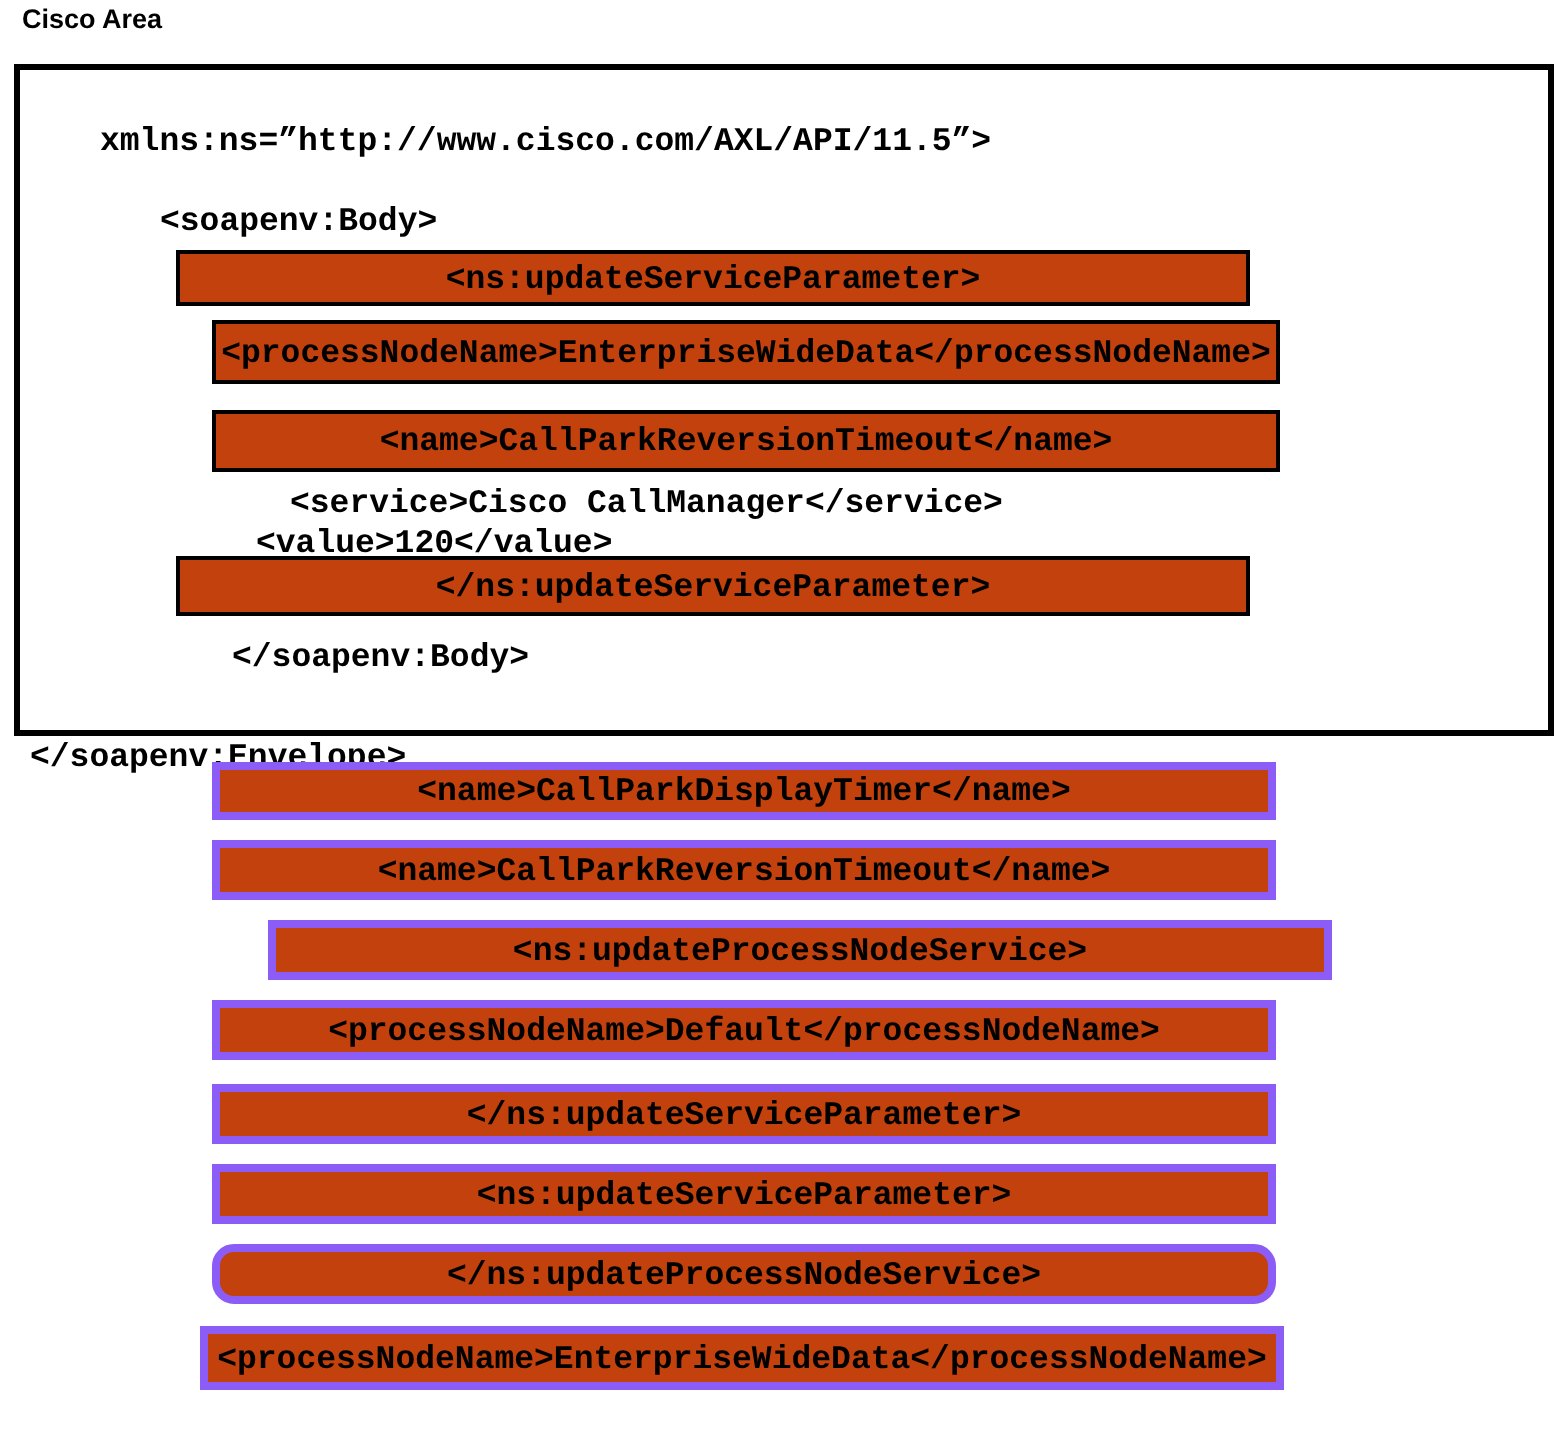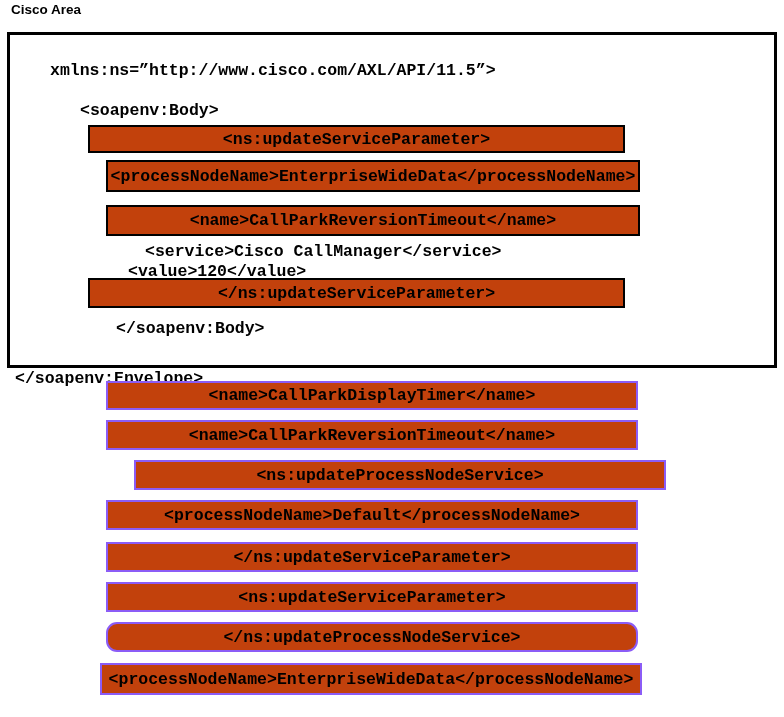--- a/index.html
+++ b/index.html
@@ -52,21 +52,21 @@
     display: flex;
     align-items: center;
     justify-content: center;
     background: #c2410c;
     font-size: 16.5px;
     font-weight: bold;
     white-space: pre;
     color: #000000;
   }
   .slot { border: 2px solid #000000; }
-  .opt  { border: 2px solid #8b5cf6; left: 106px; width: 532px; height: 30px; }
+  .opt  { border: 4px solid #8b5cf6; left: 106px; width: 532px; height: 30px; }
   .slot1 { left: 78px; top: 90px;  width: 537px; height: 28px; }
   .slot2 { left: 96px; top: 125px; width: 534px; height: 32px; }
   .slot3 { left: 96px; top: 170px; width: 534px; height: 31px; }
   .slot4 { left: 78px; top: 243px; width: 537px; height: 30px; }
   .opt1 { top: 381px; height: 29px; }
   .opt2 { top: 420px; }
   .opt3 { top: 460px; margin-left: 28px; }
   .opt4 { top: 500px; }
   .opt5 { top: 542px; }
   .opt6 { top: 582px; }

